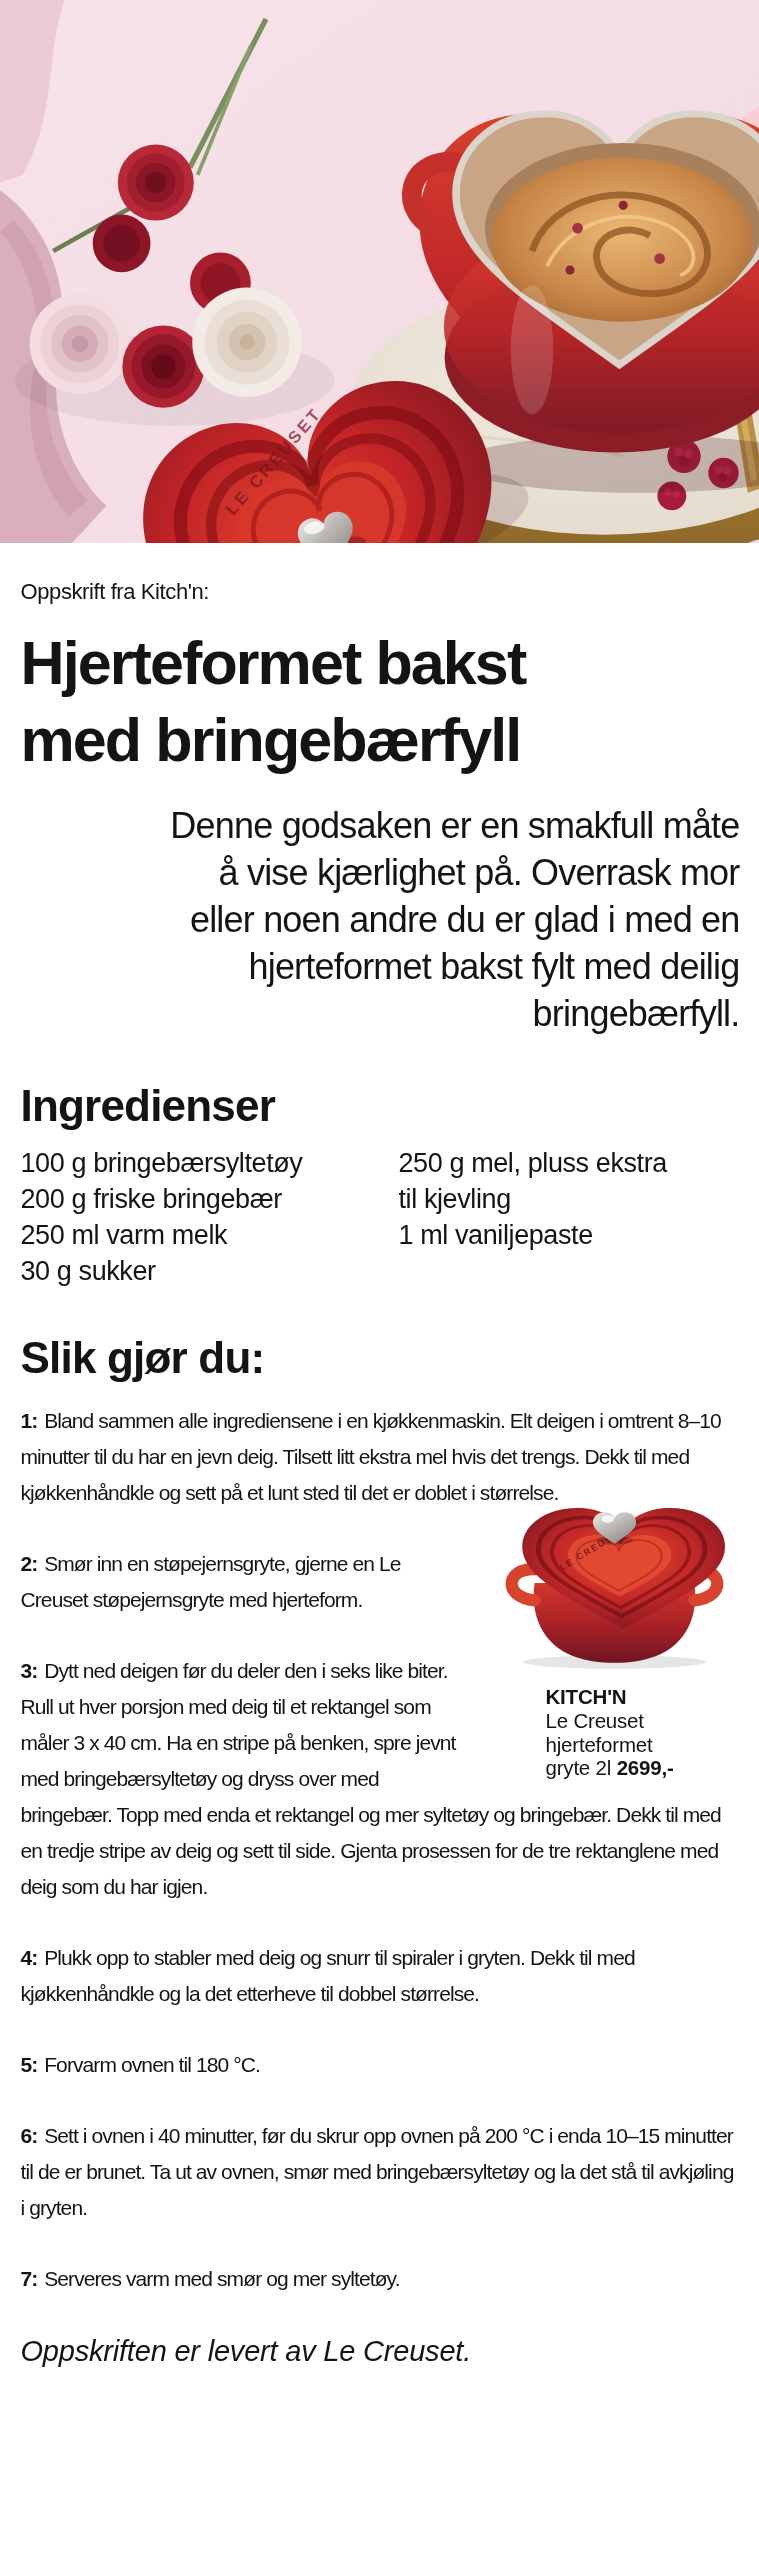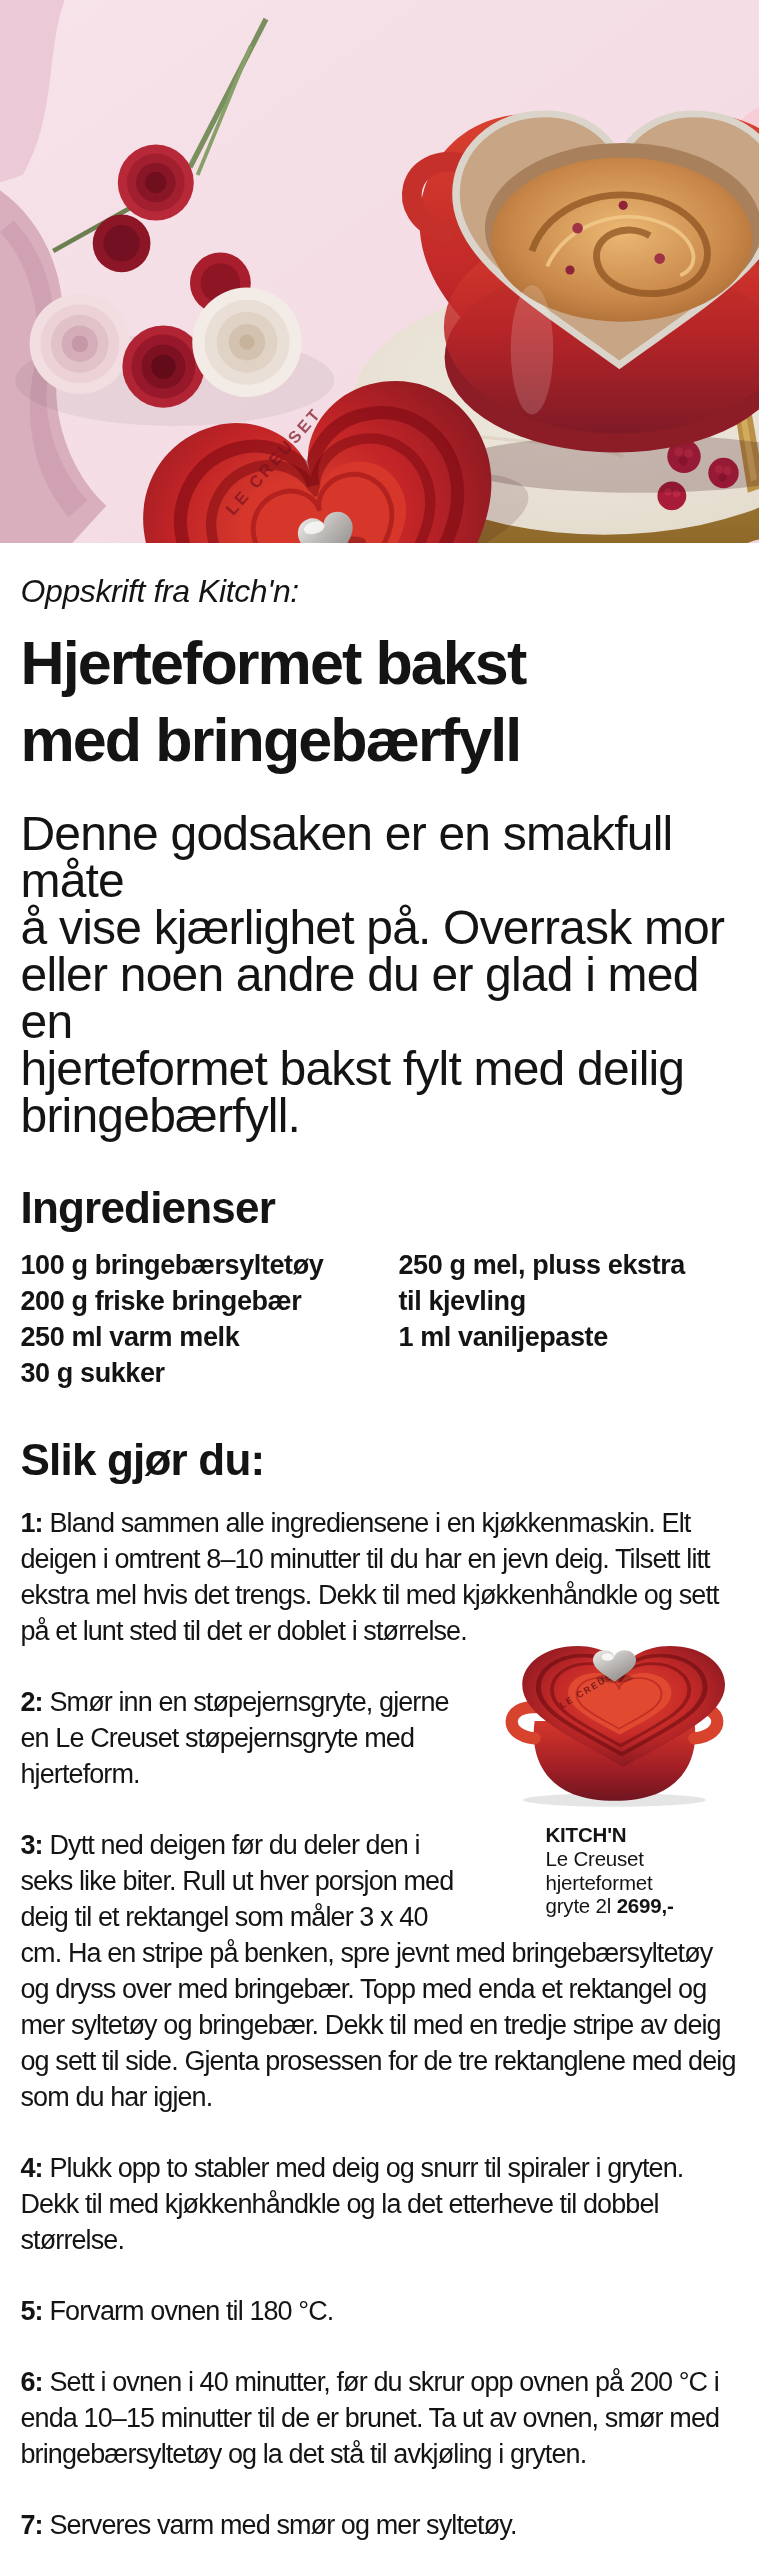--- a/index.html
+++ b/index.html
@@ -5,43 +5,43 @@
   html,body{margin:0;padding:0;}
   body{
     width:760px;height:2576px;overflow:hidden;background:#ffffff;
     font-family:"Liberation Sans","DejaVu Sans",sans-serif;color:#141414;
     -webkit-font-smoothing:antialiased;
   }
   .hero{display:block;width:760px;height:543px;}
   .content{padding:0 20.5px;}
   .prewrap{white-space:pre-line;}
   .kicker{
-    margin:33px 0 16px;font-style:italic;font-size:32px;line-height:31px;
+    margin:33px 0 16px;font-size:22px;line-height:31px;
     letter-spacing:-0.4px;
   }
   h1.title{
     margin:18px 0 0;font-size:61px;font-weight:700;line-height:77px;
     letter-spacing:-1.9px;
   }
   .intro{
-    margin:31px 0 0;font-size:48px;line-height:47px;letter-spacing:-0.8px;
+    margin:23px 0 0;font-size:36px;line-height:47px;letter-spacing:-0.8px;text-align:right;
   }
   h2.section{
     margin:43px 0 0;font-size:44px;font-weight:700;line-height:51px;
     letter-spacing:-0.8px;
   }
   .ing-cols{display:flex;margin-top:13.7px;}
   .ing-col-left{width:378px;flex:0 0 auto;}
   .ing-col-right{flex:1 1 auto;}
   .ing-item{
-    font-size:27px;font-weight:700;line-height:36px;letter-spacing:-0.4px;
+    font-size:27px;font-weight:400;line-height:36px;letter-spacing:-0.4px;
   }
   .steps-wrap{margin-top:20px;}
   p.step{
-    margin:35px 0 0;font-size:27px;line-height:36px;letter-spacing:-0.9px;
+    margin:35px 0 0;font-size:21px;line-height:36px;letter-spacing:-0.9px;
   }
   p.step:first-of-type{margin-top:0;}
   .step-num{font-weight:700;margin-right:6.8px;}
   figure.product{
     float:right;width:251px;margin:-18px 0 7.6px 16.7px;padding:0;
   }
   .product-photo{display:block;width:251px;height:179px;}
   figcaption{
     padding-left:57px;margin-top:13.7px;font-size:20.5px;line-height:23.6px;
     letter-spacing:-0.2px;

